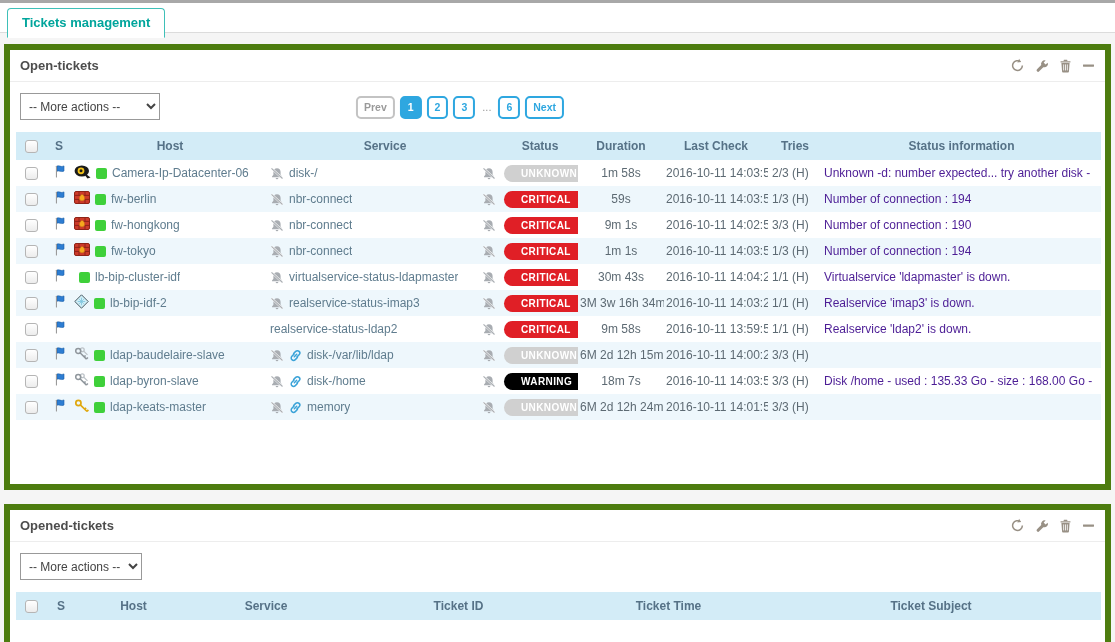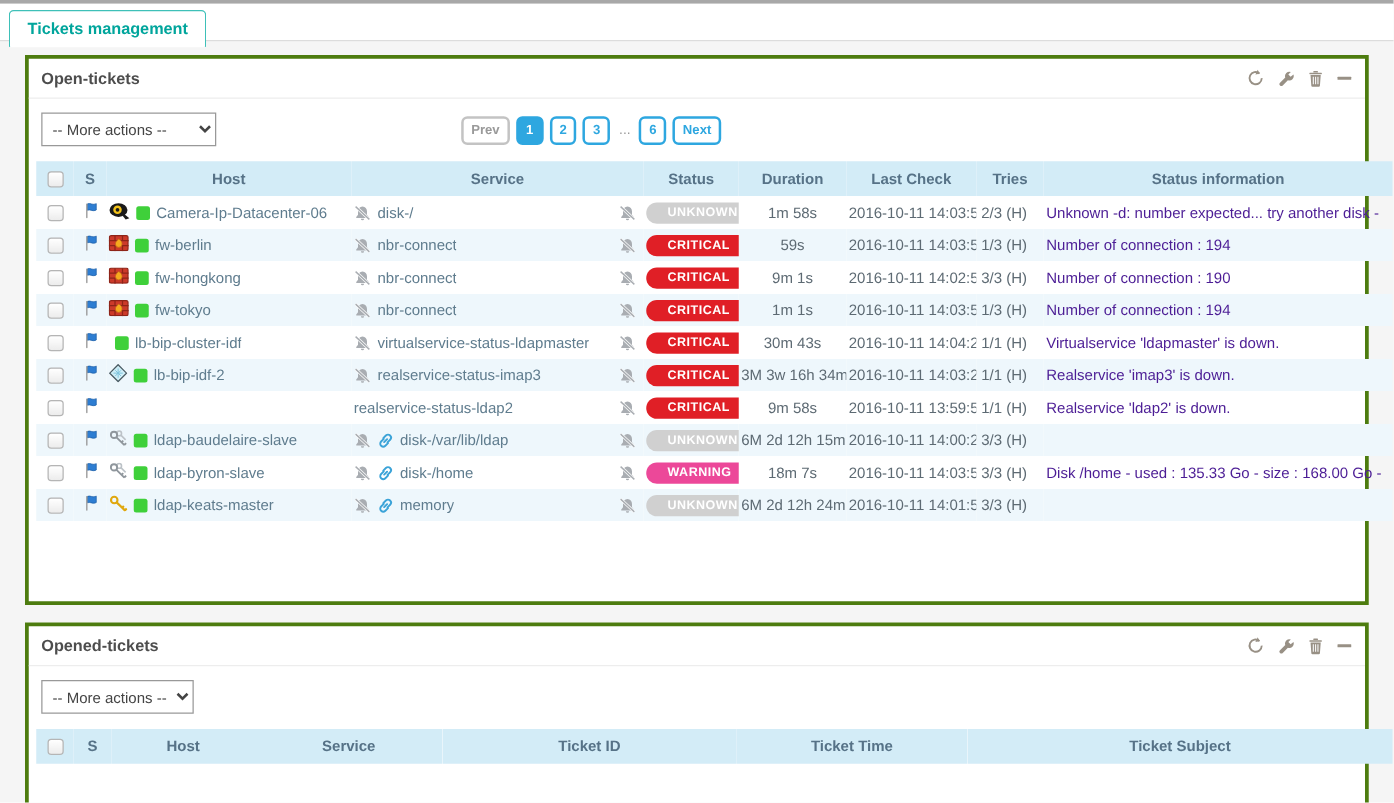--- a/index.html
+++ b/index.html
@@ -10,21 +10,21 @@
   }
   .topbar { height: 3px; background: #a8a8a8; }
   .tabbar { background: #fff; border-bottom: 1px solid #dcdcdc; padding: 4px 0 0 7px; height: 30px; }
   .tab {
     display: inline-block; background: #fff;
     border: 1px solid #3ec0b8; border-bottom: 1px solid #fff;
     border-radius: 4px 4px 0 0; padding: 6px 14px 7px;
     font-size: 13px; font-weight: bold; color: #00a59c;
     position: relative; top: 1px; cursor: pointer;
   }
-  .panel { background: #fff; border: 3px solid #4d7c0f; margin: 0 20px; }
+  .panel { background: #fff; border: 6px solid #4d7c0f; margin: 0 4px; }
   .panel-open { margin-top: 11px; }
   .panel-opened { margin-top: 14px; }
   .panel-header { display: flex; align-items: center; justify-content: space-between; padding: 8px 10px; border-bottom: 1px solid #ededed; }
   .panel-title { font-size: 13px; font-weight: bold; color: #4d4d4d; }
   .panel-actions { display: flex; gap: 10px; align-items: center; }
   .picon { display: inline-flex; cursor: pointer; opacity: .9; }
 
   .toolbar { position: relative; padding: 11px 10px 12px; }
   select.more-actions {
     width: 140px; height: 27px; border: 1px solid #999; border-radius: 0;
@@ -55,21 +55,21 @@
   .c-tries { text-align: left; padding-left: 4px; }
   .c-info { text-align: left; color: #4c1d95; }
   .bell-right { margin-left: auto; padding-right: 4px; display: inline-flex; }
   .bell-left, .linkicon { display: inline-flex; flex: 0 0 auto; cursor: pointer; }
   .badge {
     display: inline-block; min-width: 64px; padding: 3px 17px; border-radius: 10px;
     color: #fff; font-weight: bold; font-size: 10px; letter-spacing: .4px; text-align: center; line-height: 1.1;
   }
   .badge-critical { background: #e01f26; }
   .badge-unknown { background: #d0d0d0; }
-  .badge-warning { background: #ec4899; }
+  .badge-warning { background: #000000; }
 
   input[type="checkbox"] {
     appearance: none; -webkit-appearance: none;
     width: 13px; height: 13px; margin: 0; vertical-align: middle;
     border: 1px solid #b5b5b5; border-radius: 3px;
     background: linear-gradient(#ffffff, #ececec); cursor: pointer;
   }
   .empty-body { height: 38px; }
   .table-filler { height: 64px; }
 </style>

